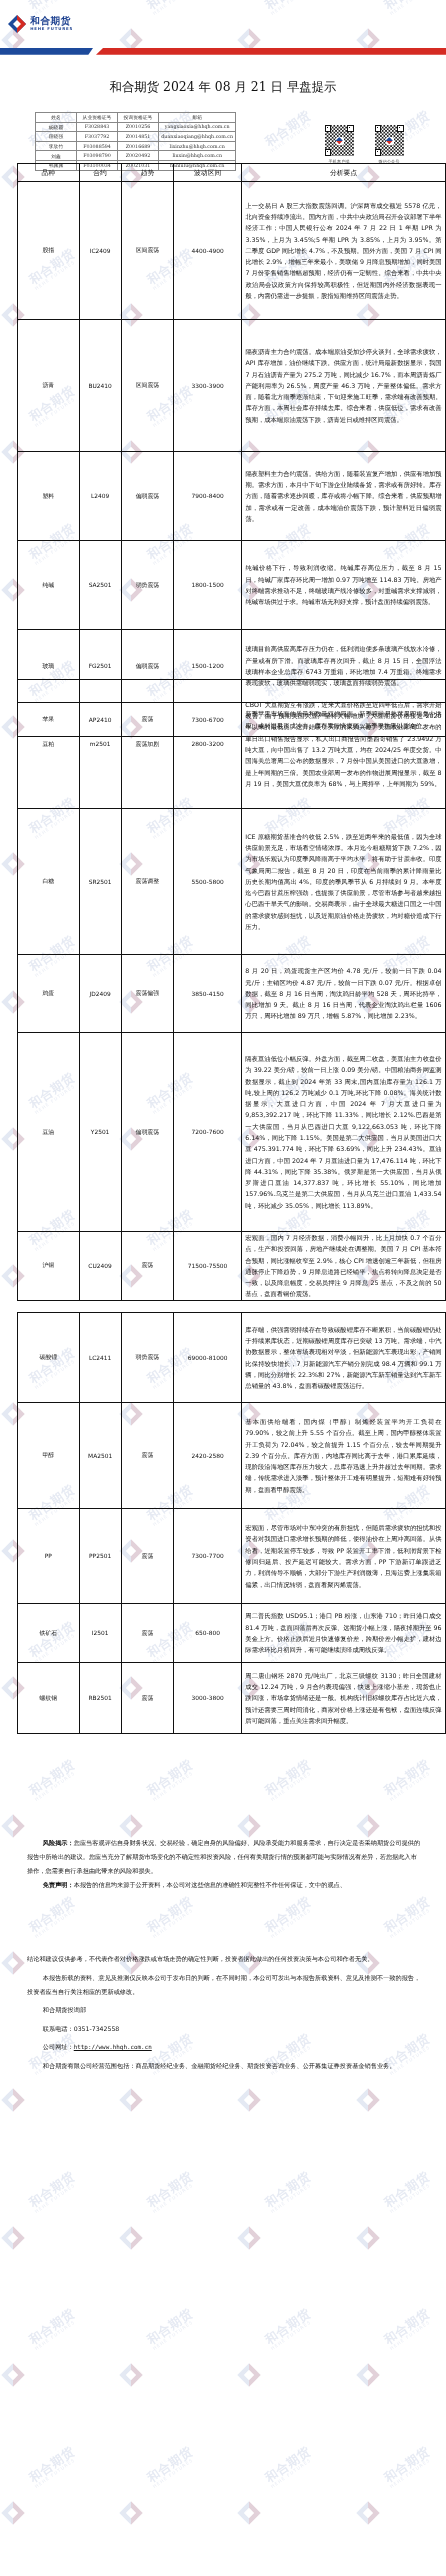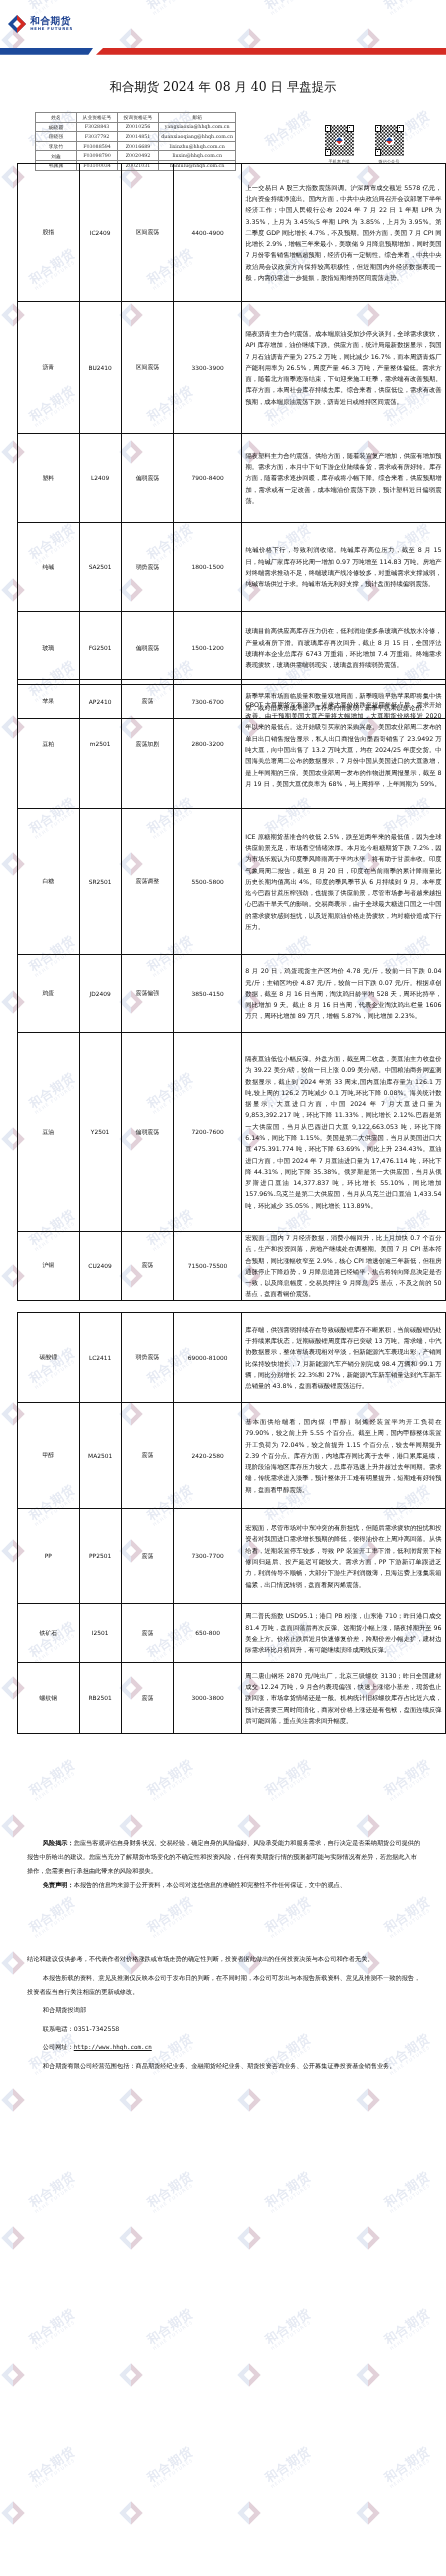--- a/index.html
+++ b/index.html
@@ -760,21 +760,21 @@
       </svg>
       <div class="logo-text">
         <div class="logo-cn">和合期货</div>
         <div class="logo-en">HEHE FUTURES</div>
       </div>
     </div>
     <div class="bar-blue"></div>
     <div class="bar-red"></div>
   </div>
 
-  <div class="title">和合期货 2024 年 08 月 40 日  早盘提示</div>
+  <div class="title">和合期货 2024 年 08 月 21 日  早盘提示</div>
 
   <table class="analyst">
     <tbody>
         <tr>
       <th class="c1">姓名</th>
       <th class="c2">从业资格证号</th>
       <th class="c3">投询资格证号</th>
       <th class="c4">邮箱</th>
     </tr>
     <tr>
@@ -832,20 +832,27 @@
   <div id="tables-host">
       <table class="market" style="top: 163px;">
         <colgroup>
           <col class="k1">
           <col class="k2">
           <col class="k3">
           <col class="k4">
           <col class="k5">
         </colgroup>
         <tbody>
+          <tr>
+            <th>品种</th>
+            <th>合约</th>
+            <th>趋势</th>
+            <th>波动区间</th>
+            <th>分析要点</th>
+          </tr>
           <tr style="height:138px">
             <td class="cat">股指</td>
             <td class="code">IC2409</td>
             <td class="trend">区间震荡</td>
             <td class="range">4400-4900</td>
             <td class="analysis">上一交易日 A 股三大指数震荡回调。沪深两市成交额近 5578 亿元，北向资金持续净流出。国内方面，中共中央政治局召开会议部署下半年经济工作；中国人民银行公布 2024 年 7 月 22 日 1 年期 LPR 为 3.35%，上月为 3.45%;5 年期 LPR 为 3.85%，上月为 3.95%。第二季度 GDP 同比增长 4.7%，不及预期。国外方面，美国 7 月 CPI 同比增长 2.9%，增幅三年来最小，美联储 9 月降息预期增加，同时美国 7 月份零售销售增幅超预期，经济仍有一定韧性。综合来看，中共中央政治局会议政策方向保持较高积极性，但近期国内外经济数据表现一般，内需仍需进一步提振，股指短期维持区间震荡走势。</td>
           </tr>
           <tr style="height:132px">
             <td class="cat">沥青</td>
             <td class="code">BU2410</td>

